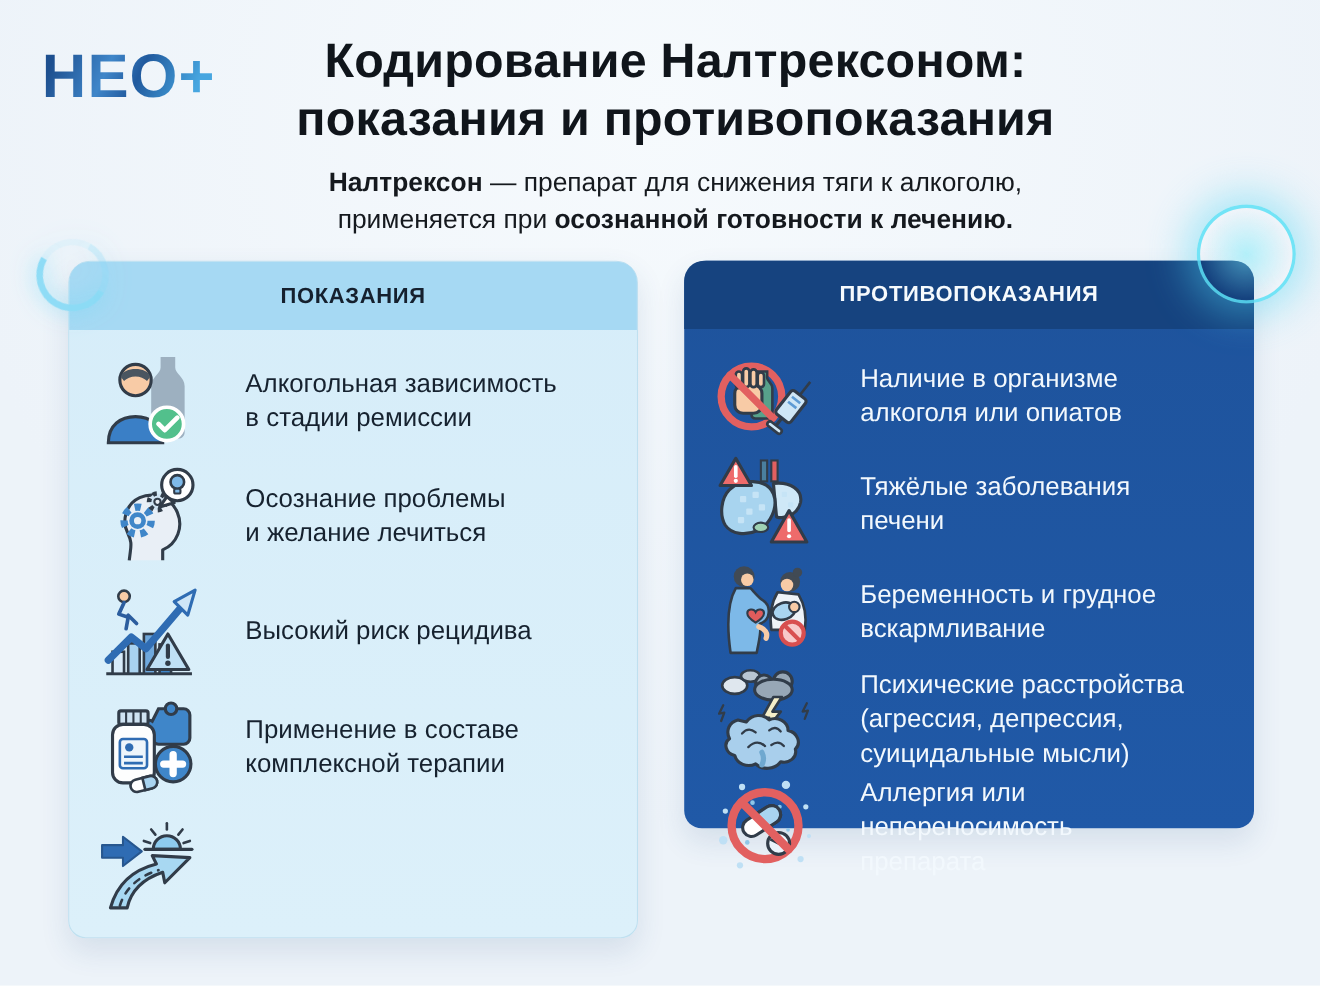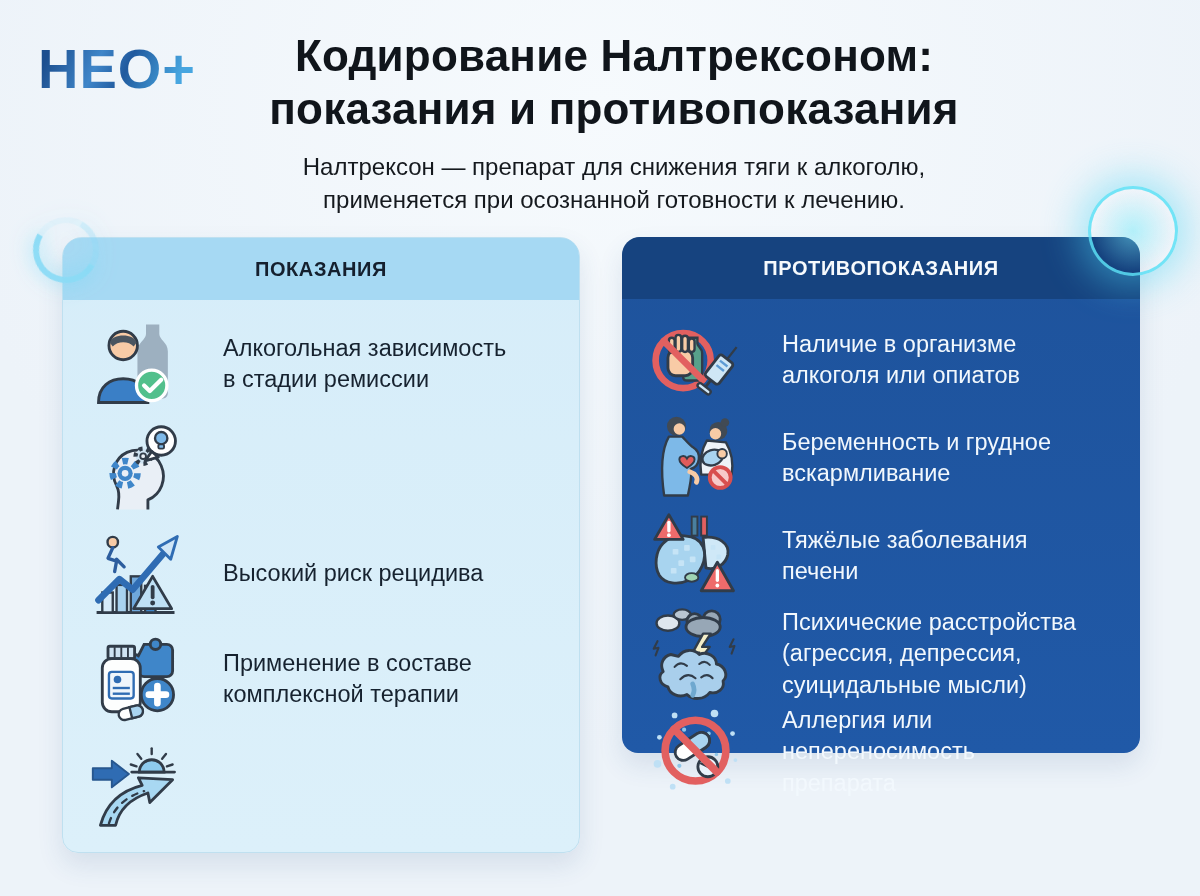--- a/index.html
+++ b/index.html
@@ -19,21 +19,21 @@
     position:absolute;left:38px;top:36px;
     font-size:56px;font-weight:bold;letter-spacing:1px;
     background:linear-gradient(115deg,#1d4f8f 10%,#3f86c9 38%,#215a9e 55%,#47a6e0 85%);
     -webkit-background-clip:text;background-clip:text;color:transparent;
     text-shadow:none;
   }
   .titles{position:absolute;left:50%;top:30px;transform:translateX(calc(-50% + 14px));
     text-align:center;width:900px;}
   h1{font-size:44px;line-height:1.2;color:var(--title-color);font-weight:bold;letter-spacing:.2px}
   .subtitle{margin-top:14px;font-size:24px;line-height:1.4;color:#15191e}
-  .subtitle b{font-weight:normal}
+  .subtitle b{font-weight:bold}
 
   .panel{position:absolute;top:237px;width:518px;border-radius:20px 20px 16px 16px;
     box-shadow:0 12px 26px rgba(45,85,130,.12);overflow:visible}
   .panel.left{left:62px;height:616px;background:linear-gradient(180deg,#d6edf9,var(--left-body-bg));
     border:1px solid #bfe0f0}
   .panel.right{left:622px;height:516px;background:linear-gradient(180deg,#1e539c,var(--right-body-bg))}
   .panel-header{height:62px;border-radius:18px 18px 0 0;display:flex;align-items:center;justify-content:center;
     font-weight:bold;font-size:20px;letter-spacing:.6px}
   .panel.left .panel-header{background:var(--left-header-bg);color:#15202e}
   .panel.right .panel-header{background:var(--right-header-bg);color:#f6fafd}
@@ -98,20 +98,22 @@
           <circle cx="38" cy="54" r="8" fill="#3f86c9"></circle>
           <circle cx="38" cy="54" r="3.5" fill="#e9eff6"></circle>
           <circle cx="57" cy="36" r="8" fill="#cfe3f2" stroke="#313c49" stroke-width="4.5" stroke-dasharray="4 4.2"></circle>
           <circle cx="57" cy="36" r="3" fill="#e9eff6" stroke="#313c49" stroke-width="2"></circle>
           <circle cx="76" cy="20" r="15" fill="#ffffff" stroke="#313c49" stroke-width="3"></circle>
           <path d="M66 31l-7 10 14-4z" fill="#ffffff" stroke="#313c49" stroke-width="3" stroke-linejoin="round"></path>
           <circle cx="76" cy="17" r="6.5" fill="#7fb9e8" stroke="#313c49" stroke-width="2.5"></circle>
           <rect x="73" y="23.5" width="6" height="4.5" rx="1.5" fill="#7fb9e8" stroke="#313c49" stroke-width="2"></rect>
         </svg>
       </span>
+      <p class="row-text">Осознание проблемы
+и желание лечиться</p>
     </div>
 
     <div class="row">
       <span class="ic">
         <svg viewBox="0 0 100 100">
           <line x1="8" y1="91" x2="90" y2="91" stroke="#313c49" stroke-width="3"></line>
           <rect x="14" y="70" width="11" height="21" fill="#d7ebf9" stroke="#313c49" stroke-width="2.5"></rect>
           <rect x="29" y="62" width="11" height="29" fill="#a9d2ef" stroke="#313c49" stroke-width="2.5"></rect>
           <rect x="44" y="53" width="11" height="38" fill="#6fa8dc" stroke="#313c49" stroke-width="2.5"></rect>
           <rect x="59" y="63" width="11" height="28" fill="#3f86c9" stroke="#313c49" stroke-width="2.5"></rect>
@@ -204,20 +206,49 @@
           </g>
         </svg>
       </span>
       <p class="row-text">Наличие в организме
 алкоголя или опиатов</p>
     </div>
 
     <div class="row">
       <span class="ic">
         <svg viewBox="0 0 100 100">
+          <rect x="46" y="8" width="6" height="20" fill="#4a7f9e" stroke="#313c49" stroke-width="2"></rect>
+          <rect x="56" y="8" width="6" height="20" fill="#e26060" stroke="#313c49" stroke-width="2"></rect>
+          <path d="M58 30c16-2 28 6 26 18-2 10-13 17-23 14z" fill="#cfe8f7" stroke="#313c49" stroke-width="3" stroke-linejoin="round"></path>
+          <path d="M16 36c10-11 36-11 42 4 5 13-3 29-15 35-11 5-25 4-31-5-6-10-4-26 4-34z" fill="#a8d4ef" stroke="#313c49" stroke-width="3" stroke-linejoin="round"></path>
+          <g fill="#c6e4f6">
+            <rect x="26" y="42" width="6" height="6" rx="1"></rect>
+              <rect x="38" y="38" width="6" height="6" rx="1"></rect>
+            <rect x="32" y="54" width="6" height="6" rx="1"></rect>
+              <rect x="44" y="50" width="6" height="6" rx="1"></rect>
+            <rect x="24" y="62" width="6" height="6" rx="1"></rect>
+              <rect x="66" y="38" width="5" height="5" rx="1"></rect>
+            <rect x="72" y="48" width="5" height="5" rx="1"></rect>
+          </g>
+          <ellipse cx="46" cy="72" rx="7" ry="4.5" fill="#9fd3b4" stroke="#313c49" stroke-width="2"></ellipse>
+          <polygon points="22,6 37,32 7,32" fill="#ee6b6b" stroke="#313c49" stroke-width="3" stroke-linejoin="round"></polygon>
+          <line x1="22" y1="14" x2="22" y2="23" stroke="#ffffff" stroke-width="3.5" stroke-linecap="round"></line>
+          <circle cx="22" cy="27.5" r="2" fill="#ffffff"></circle>
+          <polygon points="73,56 90,86 56,86" fill="#ee6b6b" stroke="#313c49" stroke-width="3" stroke-linejoin="round"></polygon>
+          <line x1="73" y1="65" x2="73" y2="75" stroke="#ffffff" stroke-width="3.5" stroke-linecap="round"></line>
+          <circle cx="73" cy="80.5" r="2" fill="#ffffff"></circle>
+        </svg>
+      </span>
+      <p class="row-text">Тяжёлые заболевания
+печени</p>
+    </div>
+
+    <div class="row">
+      <span class="ic">
+        <svg viewBox="0 0 100 100">
           <circle cx="30" cy="16" r="10" fill="#414a54"></circle>
           <circle cx="33" cy="19" r="6" fill="#f8cba6"></circle>
           <path d="M22 27C14 41 13 61 17 89h25c2-12 5-20 3-28 10-3 12-17 2-23-4-3-8-8-11-11z" fill="#7db9e8" stroke="#313c49" stroke-width="2.5" stroke-linejoin="round"></path>
           <path d="M41 50c-2-4-8-3-8 1 0 4 8 9 8 9s8-5 8-9c0-4-6-5-8-1z" fill="#e05c5c" stroke="#313c49" stroke-width="2"></path>
           <path d="M44 64c6 2 9 6 7 11" fill="none" stroke="#f8cba6" stroke-width="5" stroke-linecap="round"></path>
           <circle cx="74" cy="21" r="9.5" fill="#414a54"></circle>
           <circle cx="81" cy="12" r="4.5" fill="#414a54"></circle>
           <circle cx="71" cy="24" r="6" fill="#f8cba6"></circle>
           <path d="M62 31c-6 10-8 22-6 36h32c2-12 0-24-6-34z" fill="#eef3f8" stroke="#313c49" stroke-width="2.5" stroke-linejoin="round"></path>
           <ellipse cx="68" cy="49" rx="11" ry="8" transform="rotate(-18 68 49)" fill="#a9d4f0" stroke="#313c49" stroke-width="2.5"></ellipse>
@@ -226,49 +257,20 @@
           <line x1="69" y1="63" x2="83" y2="77" stroke="#d84f4f" stroke-width="4" stroke-linecap="round"></line>
         </svg>
       </span>
       <p class="row-text">Беременность и грудное
 вскармливание</p>
     </div>
 
     <div class="row">
       <span class="ic">
         <svg viewBox="0 0 100 100">
-          <rect x="46" y="8" width="6" height="20" fill="#4a7f9e" stroke="#313c49" stroke-width="2"></rect>
-          <rect x="56" y="8" width="6" height="20" fill="#e26060" stroke="#313c49" stroke-width="2"></rect>
-          <path d="M58 30c16-2 28 6 26 18-2 10-13 17-23 14z" fill="#cfe8f7" stroke="#313c49" stroke-width="3" stroke-linejoin="round"></path>
-          <path d="M16 36c10-11 36-11 42 4 5 13-3 29-15 35-11 5-25 4-31-5-6-10-4-26 4-34z" fill="#a8d4ef" stroke="#313c49" stroke-width="3" stroke-linejoin="round"></path>
-          <g fill="#c6e4f6">
-            <rect x="26" y="42" width="6" height="6" rx="1"></rect>
-              <rect x="38" y="38" width="6" height="6" rx="1"></rect>
-            <rect x="32" y="54" width="6" height="6" rx="1"></rect>
-              <rect x="44" y="50" width="6" height="6" rx="1"></rect>
-            <rect x="24" y="62" width="6" height="6" rx="1"></rect>
-              <rect x="66" y="38" width="5" height="5" rx="1"></rect>
-            <rect x="72" y="48" width="5" height="5" rx="1"></rect>
-          </g>
-          <ellipse cx="46" cy="72" rx="7" ry="4.5" fill="#9fd3b4" stroke="#313c49" stroke-width="2"></ellipse>
-          <polygon points="22,6 37,32 7,32" fill="#ee6b6b" stroke="#313c49" stroke-width="3" stroke-linejoin="round"></polygon>
-          <line x1="22" y1="14" x2="22" y2="23" stroke="#ffffff" stroke-width="3.5" stroke-linecap="round"></line>
-          <circle cx="22" cy="27.5" r="2" fill="#ffffff"></circle>
-          <polygon points="73,56 90,86 56,86" fill="#ee6b6b" stroke="#313c49" stroke-width="3" stroke-linejoin="round"></polygon>
-          <line x1="73" y1="65" x2="73" y2="75" stroke="#ffffff" stroke-width="3.5" stroke-linecap="round"></line>
-          <circle cx="73" cy="80.5" r="2" fill="#ffffff"></circle>
-        </svg>
-      </span>
-      <p class="row-text">Тяжёлые заболевания
-печени</p>
-    </div>
-
-    <div class="row">
-      <span class="ic">
-        <svg viewBox="0 0 100 100">
           <ellipse cx="21" cy="17" rx="12" ry="8" fill="#dfe7ee" stroke="#313c49" stroke-width="2.5"></ellipse>
           <ellipse cx="36" cy="8" rx="9" ry="5.5" fill="#b9c6d2" stroke="#313c49" stroke-width="2.5"></ellipse>
           <g stroke="#313c49" stroke-width="3" fill="#97a7b6">
             <circle cx="49" cy="15" r="8"></circle>
               <circle cx="67" cy="13" r="9"></circle>
             <ellipse cx="58" cy="21" rx="18" ry="10"></ellipse>
           </g>
           <polygon points="58,28 47,48 54,48 45,68 65,42 57,42 66,28" fill="#f4eec9" stroke="#313c49" stroke-width="2.5" stroke-linejoin="round"></polygon>
           <path d="M24 50c-8 2-12 10-8 18-6 4-4 14 5 16 2 8 12 12 20 8 6 6 18 6 24-2 8 2 16-4 14-12 6-6 2-16-7-18 0-8-10-14-18-10-6-6-16-6-22 2z" fill="#a9cfec" stroke="#313c49" stroke-width="3" stroke-linejoin="round"></path>
           <g fill="none" stroke="#313c49" stroke-width="2.2" stroke-linecap="round">

